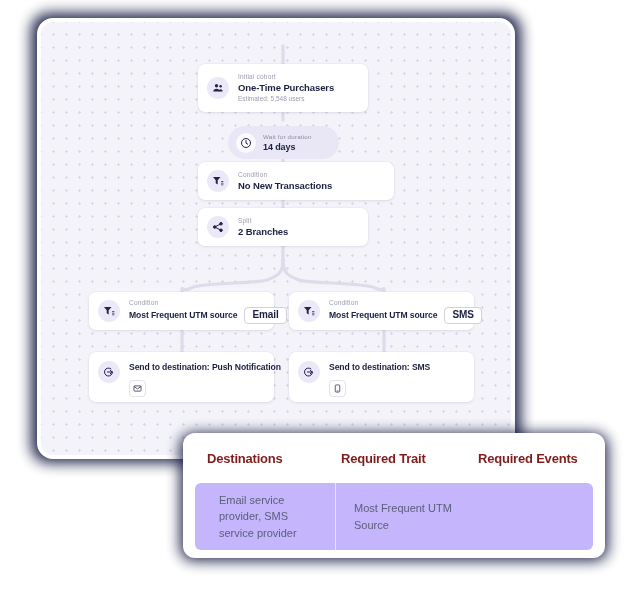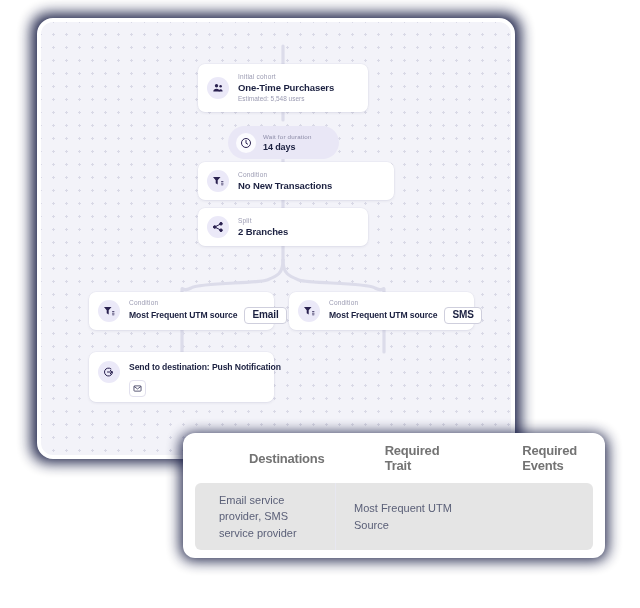--- a/index.html
+++ b/index.html
@@ -104,23 +104,23 @@
   .table-shadow{
     position:absolute;left:180px;top:433px;width:428px;height:128px;
     border-radius:14px;background:#12173f;filter:blur(7px);opacity:.92;
   }
   .tablecard{
     position:absolute;left:183px;top:433px;width:422px;height:125px;
     background:#ffffff;border-radius:12px;overflow:hidden;
   }
   .thead{display:flex;height:50px;align-items:center;}
   .thead .th{
-    font-size:13px;font-weight:700;color:#737373;letter-spacing:-.2px;margin-left:42px;
-  }
-  .trow{display:flex;background:#e5e5e5;border-radius:6px;margin:0 12px;min-height:67px;}
+    font-size:13px;font-weight:700;color:#7f1d1d;letter-spacing:-.2px;
+  }
+  .trow{display:flex;background:#c4b5fd;border-radius:6px;margin:0 12px;min-height:67px;}
   .trow .td{
     font-size:11px;color:#5b6078;line-height:16.5px;
     display:flex;align-items:center;
     box-sizing:border-box;
   }
   .col0{width:140px;padding-left:24px;box-sizing:border-box;}
   .col1{width:145px;padding-left:18px;box-sizing:border-box;}
   .col2{width:137px;padding-left:18px;box-sizing:border-box;}
   .trow .col1,.trow .col2{border-left:1px solid #e7e7f0;}
   .trow .col0{padding-right:10px;}
@@ -258,20 +258,37 @@
         <span class="title">Send to destination: Push Notification</span>
         <span class="destbox">
           <svg width="9" height="9" viewBox="0 0 24 24" fill="none" stroke="#3b3a5c" stroke-width="2.2" xmlns="http://www.w3.org/2000/svg">
             <rect x="2.5" y="5" width="19" height="14" rx="2"></rect>
             <path d="M3.5 7l8.5 6.2L20.5 7" stroke-linecap="round"></path>
           </svg>
         </span>
       </div>
     </div>
 
+    <div class="node destnode" id="node-dest-right">
+      <div class="ico">
+        <svg width="12" height="12" viewBox="0 0 24 24" fill="none" stroke="#2a2150" stroke-width="2" stroke-linecap="round" xmlns="http://www.w3.org/2000/svg">
+          <path d="M19 12a8 8 0 1 1-3.1-6.3"></path>
+          <path d="M9 12h9M14.6 8.6 18.4 12l-3.8 3.4"></path>
+        </svg>
+      </div>
+      <div class="txt">
+        <span class="title">Send to destination: SMS</span>
+        <span class="destbox">
+          <svg width="9" height="9" viewBox="0 0 24 24" fill="none" stroke="#3b3a5c" stroke-width="2.2" xmlns="http://www.w3.org/2000/svg">
+            <rect x="6" y="2.5" width="12" height="19" rx="2.2"></rect>
+            <path d="M11 18.3h2" stroke-linecap="round"></path>
+          </svg>
+        </span>
+      </div>
+    </div>
 
   </div>
 
   <div class="table-shadow"></div>
   <div class="tablecard">
     <div class="thead">
       <div class="th col0">Destinations</div>
       <div class="th col2">Required Trait</div>
       <div class="th col1">Required Events</div>
     </div>

